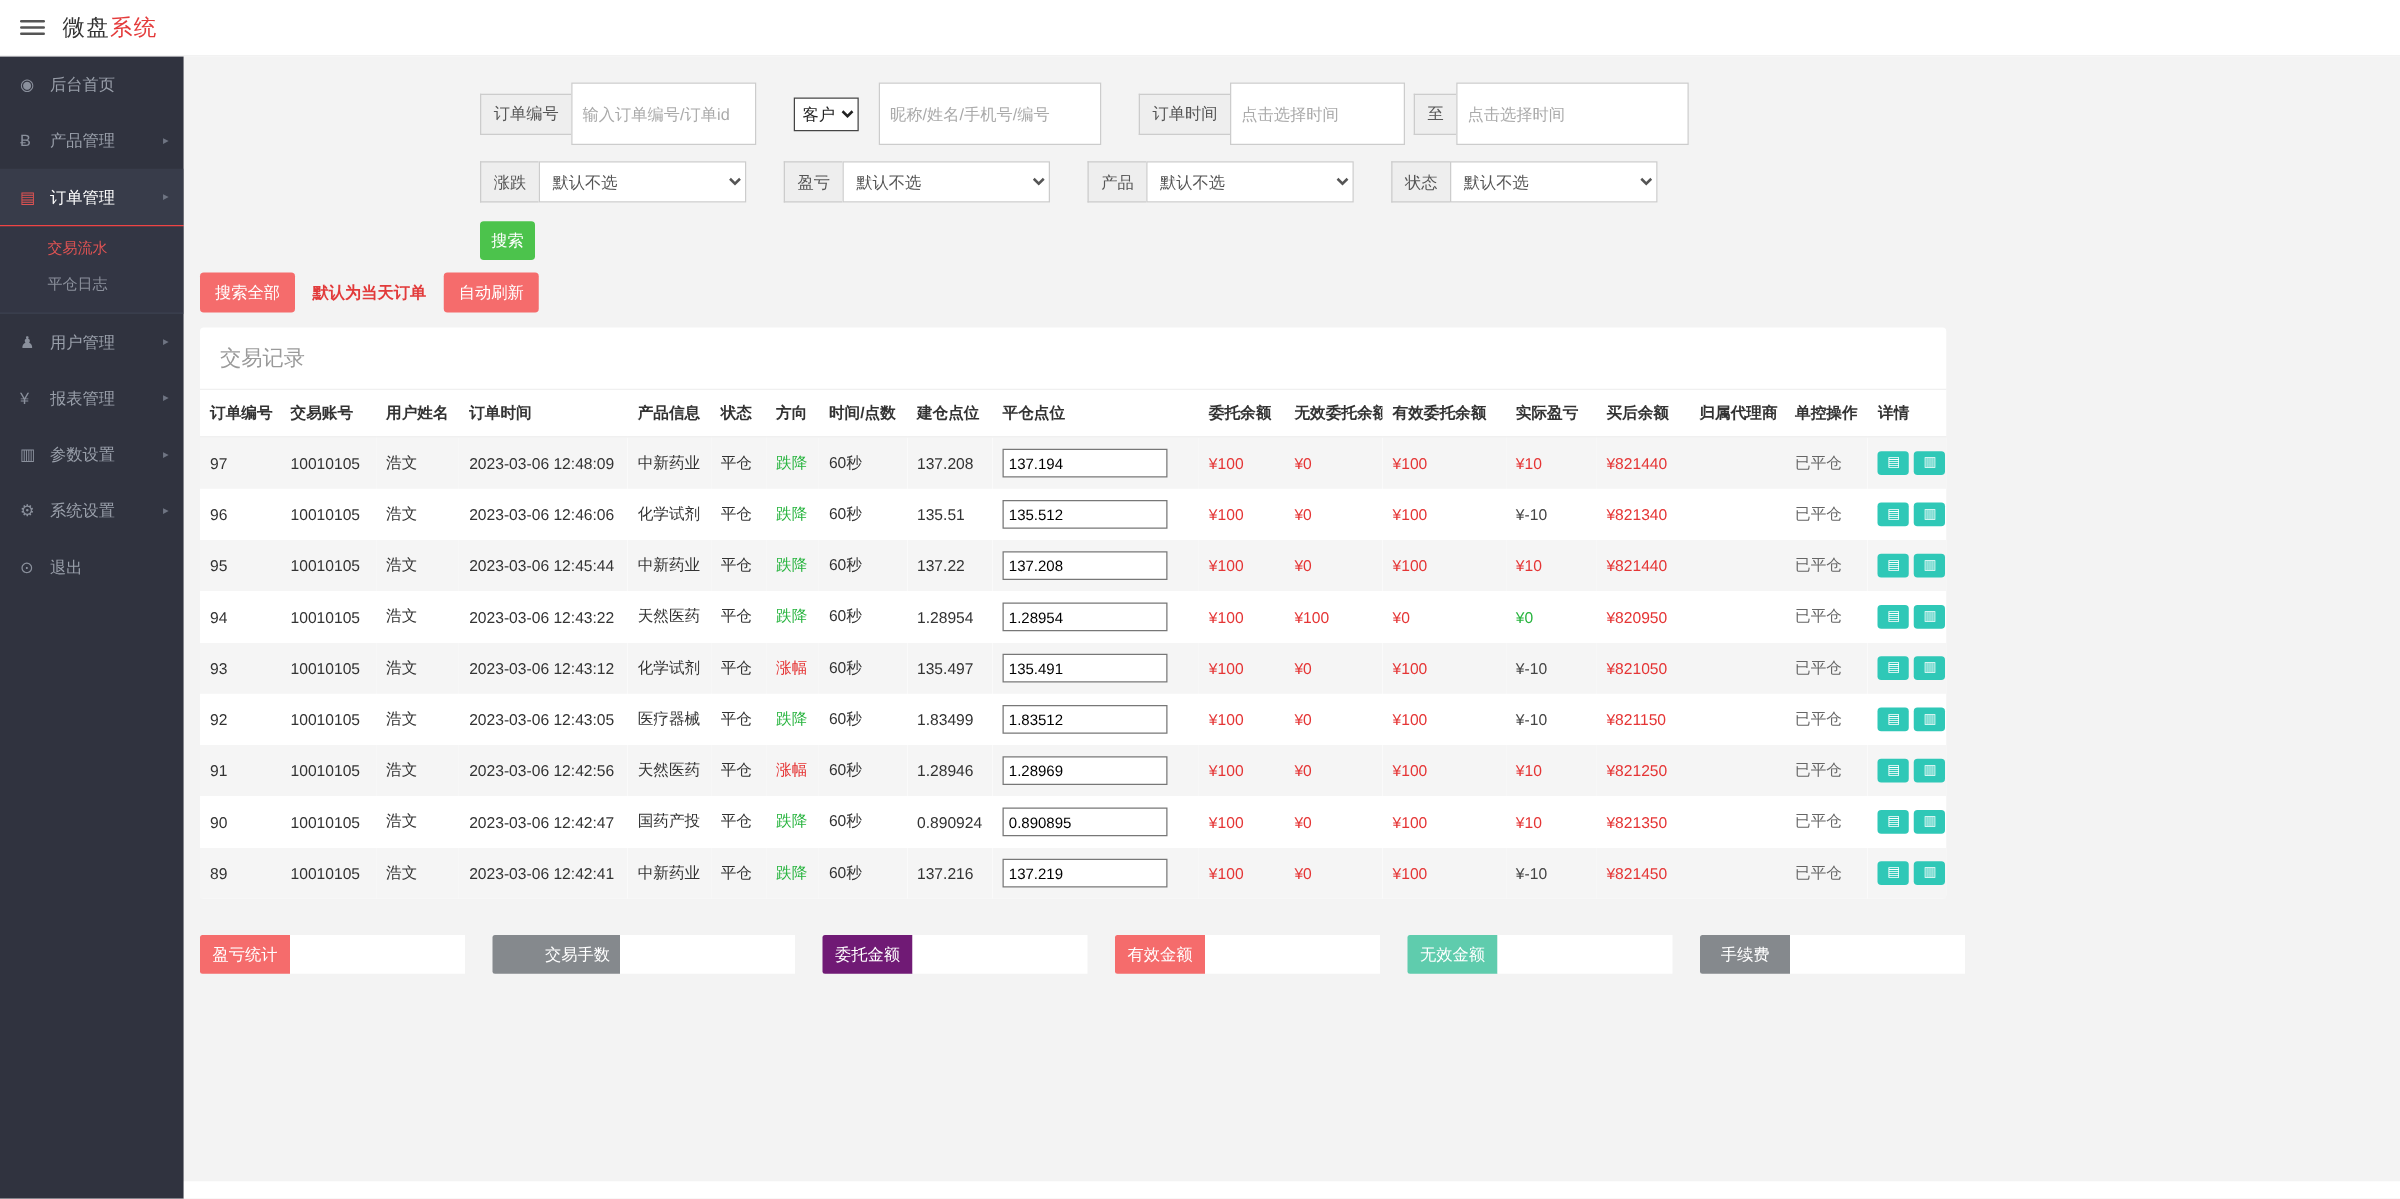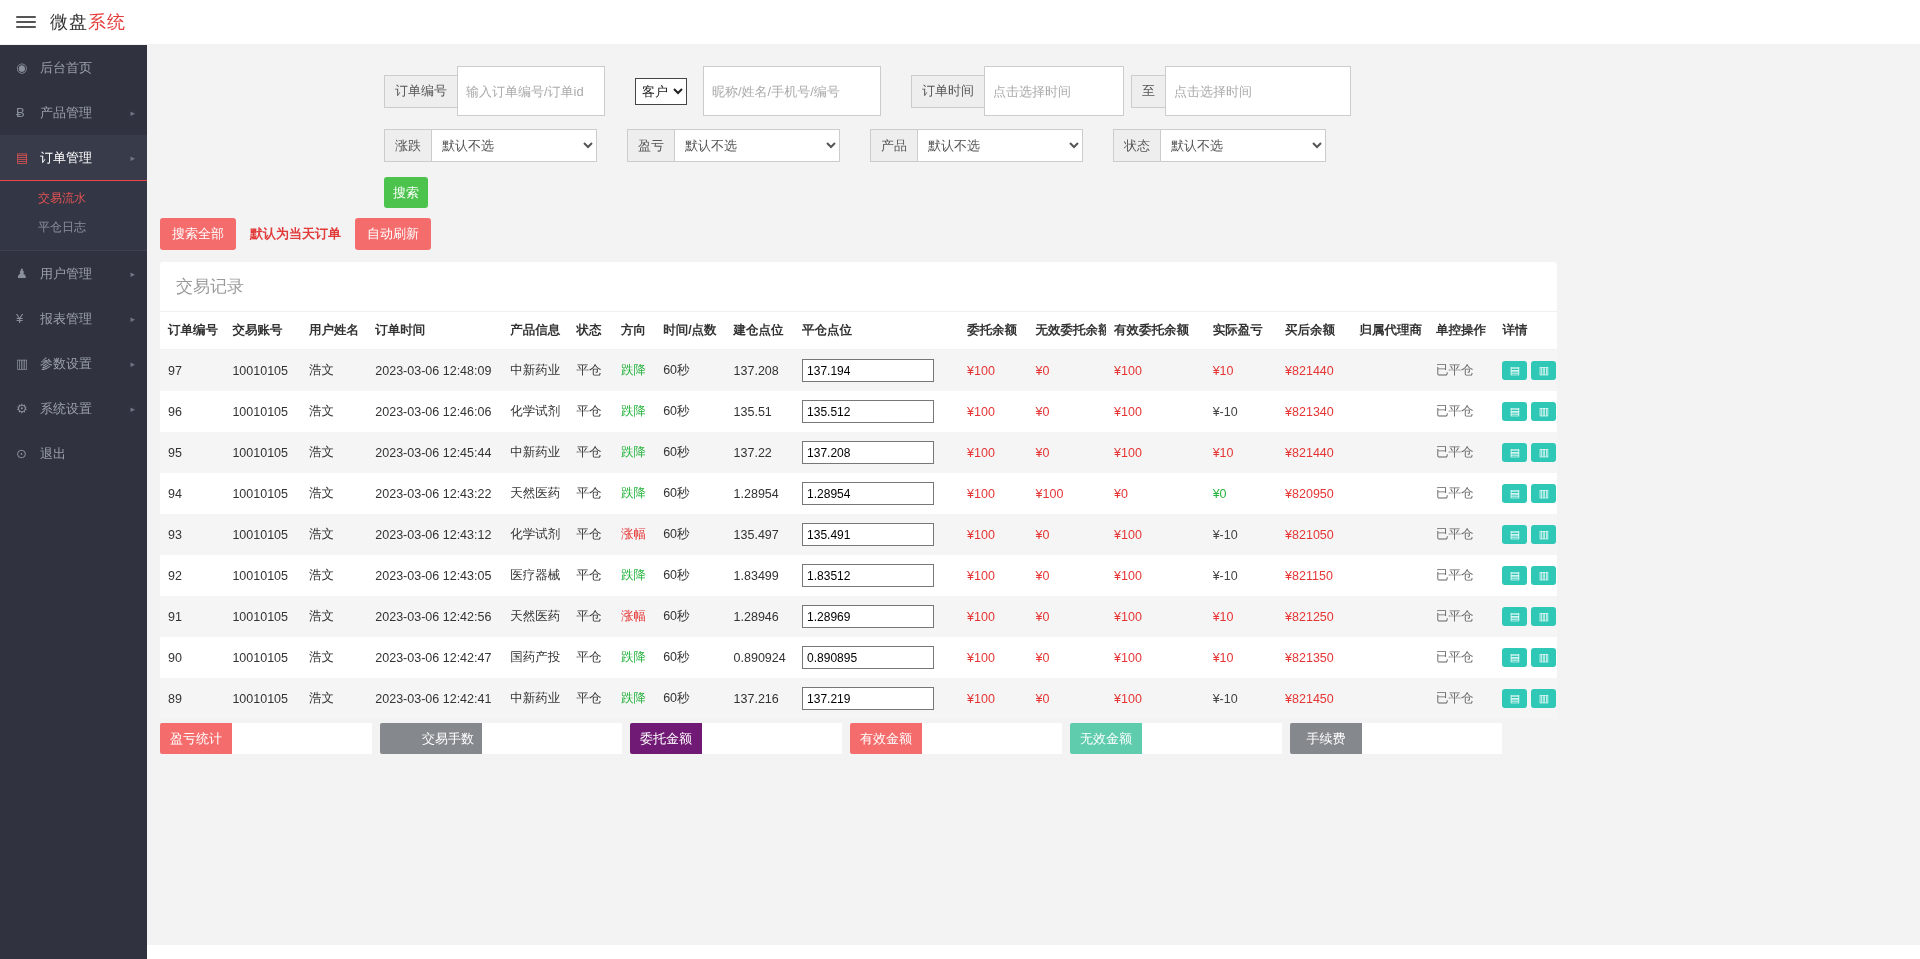--- a/index.html
+++ b/index.html
@@ -60,21 +60,21 @@
   .grid tbody tr:nth-child(odd){background:#f5f5f5}
   .red{color:#e53535}
   .green{color:#27b43e}
   .dark{color:#444}
   .muted{color:#666}
   input.close-inp{width:132px;height:23px;border:1px solid #777;font-size:12px;padding:0 4px;color:#000;background:#fff}
   .tbtn{display:inline-flex;align-items:center;justify-content:center;width:25px;height:19px;background:#2fc8b7;
         border:none;border-radius:3px;color:#fff;font-size:11px;margin-right:4px;cursor:pointer;line-height:1}
 
   
-  .sum-row{display:flex;margin:4px 13px;gap:8px}
+  .sum-row{display:flex;margin:29px 13px;gap:22px}
   .sum-group{display:flex}
   .sum-label{min-width:72px;height:31px;display:flex;align-items:center;justify-content:center;color:#fff;
              font-size:13px;border-radius:2px 0 0 2px;padding:0 8px;white-space:nowrap}
   .sum-box{width:140px;height:31px;background:#fff}
 
   .footer{position:absolute;left:0;right:0;bottom:0;height:14px;background:#fff}
 </style>
 </head>
 <body>
 

